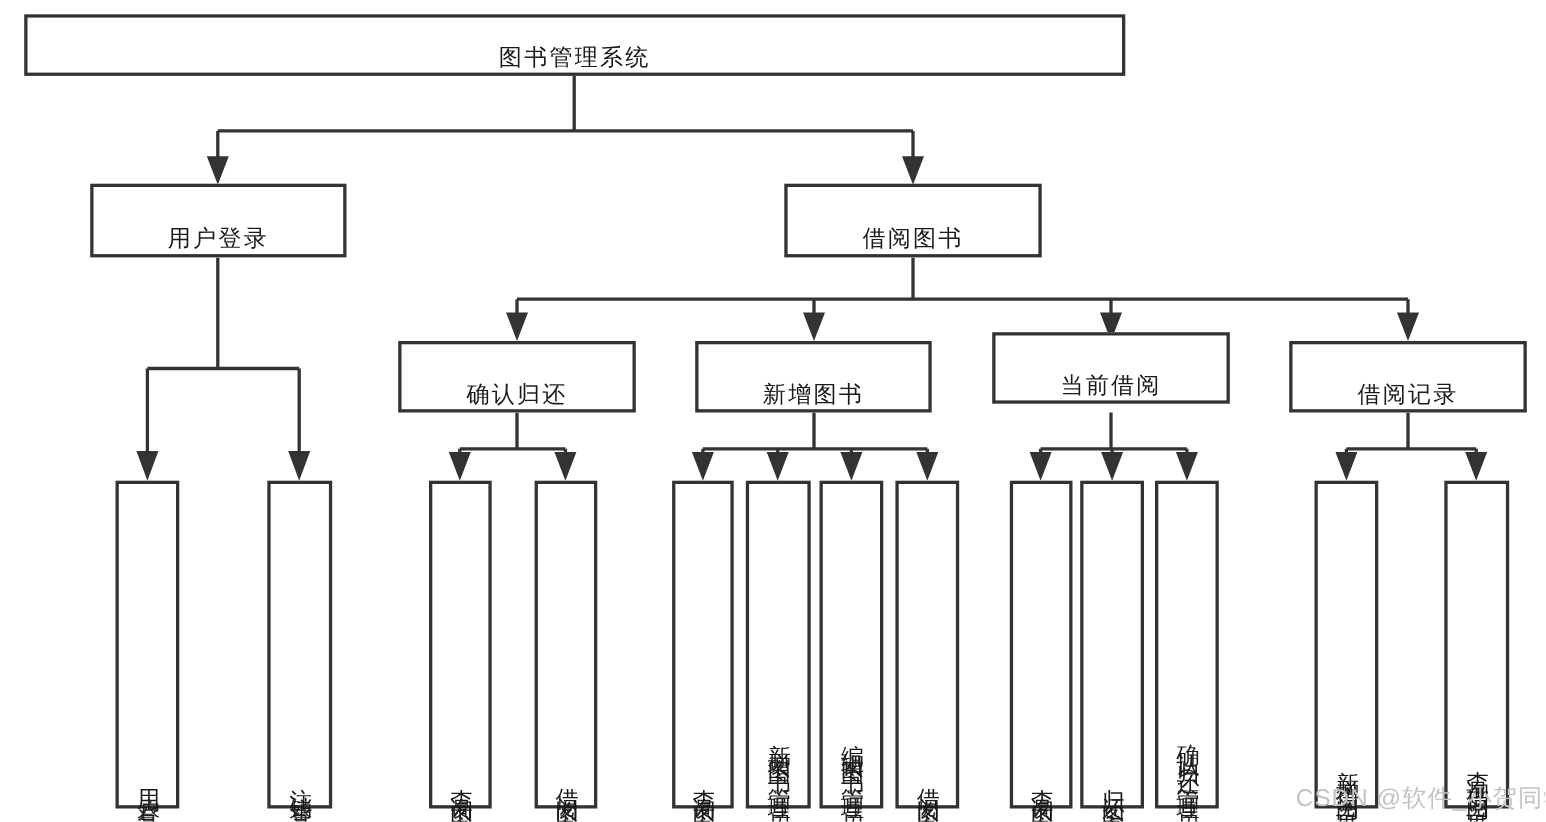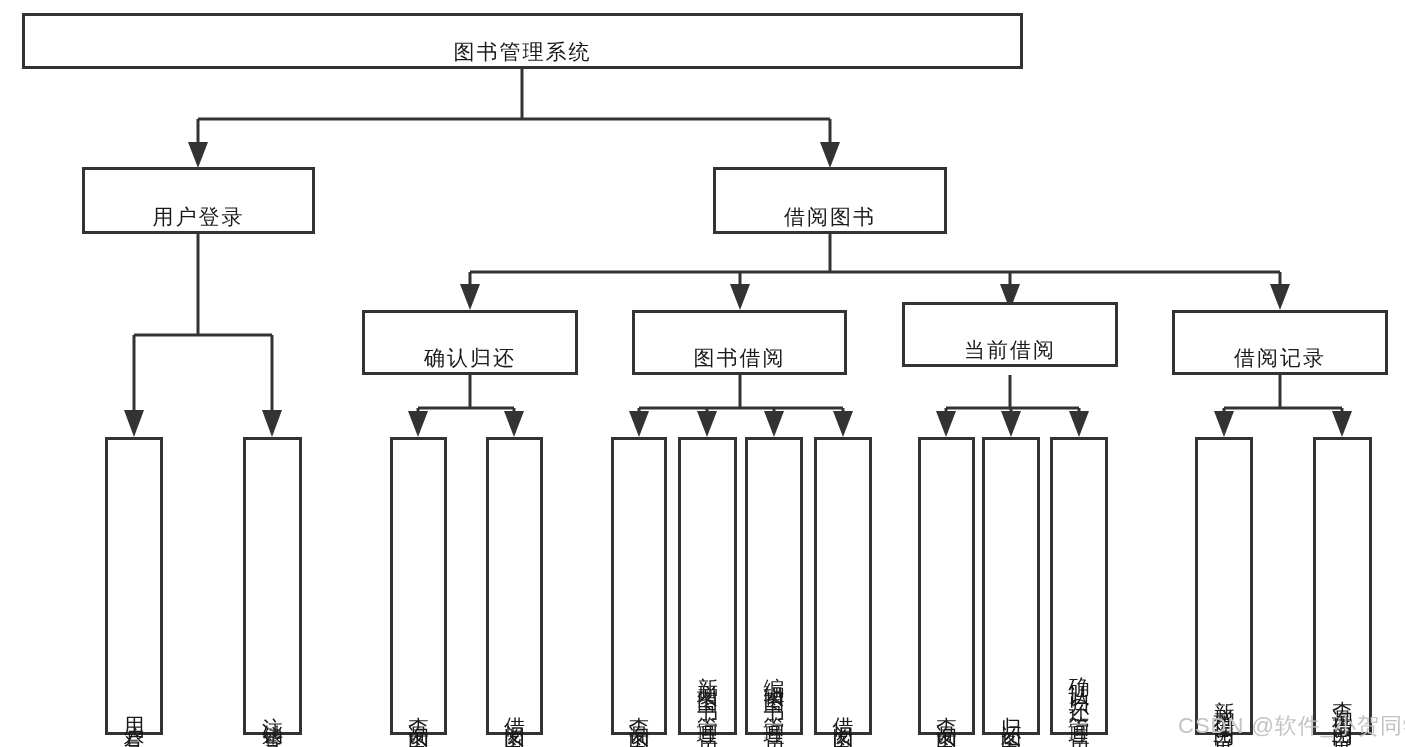--- a/index.html
+++ b/index.html
@@ -90,21 +90,21 @@
     <span>用户登录</span>
   </div>
   <div class="node h" style="left:713px;top:167px;width:234px;height:67px">
     <span>借阅图书</span>
   </div>
 
   <div class="node h" style="left:362px;top:310px;width:216px;height:65px">
     <span>确认归还</span>
   </div>
   <div class="node h" style="left:632px;top:310px;width:215px;height:65px">
-    <span>图书借阅</span>
+    <span>新增图书</span>
   </div>
   <div class="node h" style="left:902px;top:302px;width:216px;height:65px">
     <span>当前借阅</span>
   </div>
   <div class="node h" style="left:1172px;top:310px;width:216px;height:65px">
     <span>借阅记录</span>
   </div>
 
   <div class="node v" style="left:105px;top:437px;width:58px;height:298px">
     <span>用户登录</span>

